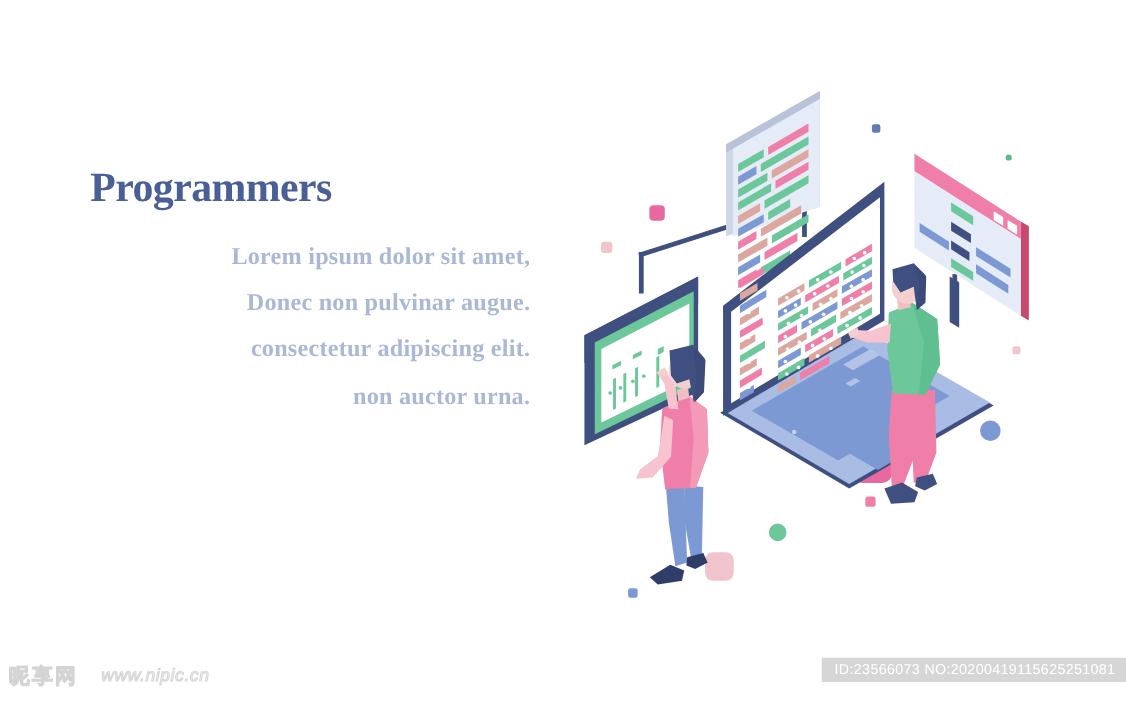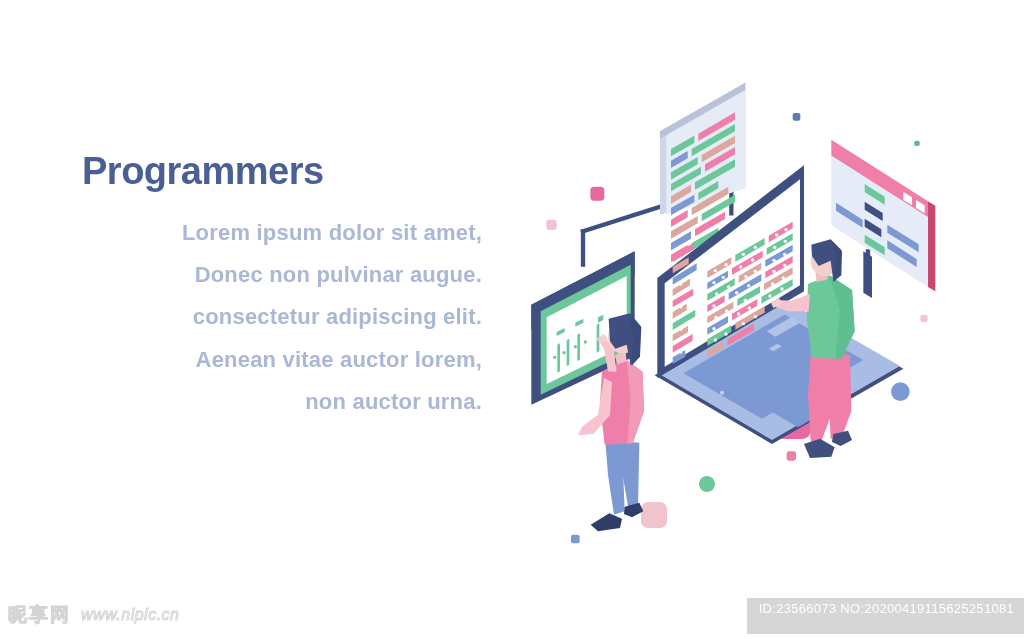--- a/index.html
+++ b/index.html
@@ -4,67 +4,66 @@
 <style>
   html,body{margin:0;padding:0;background:#ffffff;}
   body{
     width:1024px;height:638px;position:relative;overflow:hidden;
     font-family:"Liberation Sans","DejaVu Sans",sans-serif;
     background:#ffffff;
   }
   .stage{position:absolute;inset:0;background:#fff;}
 
   
-  .text-col{position:absolute;left:82px;top:152px;width:400px;}
+  .text-col{position:absolute;left:82px;top:152px;width:400px;font-family:Liberation Serif, serif;}
   .title{
     font-size:38px;font-weight:bold;letter-spacing:-0.5px;
     color:#4a5f96;margin:0 0 22px 0;line-height:1;
   }
   .body-copy{margin:0;}
   .body-line{
     font-size:22px;line-height:1.92;color:#aab7d5;
     font-weight:bold;letter-spacing:0.2px;white-space:nowrap;text-align:right;
   }
 
   
   .illus{position:absolute;left:498px;top:78px;width:500px;height:500px;}
   .illus svg{display:block;width:500px;height:500px;}
 
   
   .footer{position:absolute;left:0;bottom:0;width:1024px;height:44px;}
   .wm-logo{
-    position:absolute;left:8px;top:8px;display:flex;align-items:center;gap:10px;
+    position:absolute;left:8px;top:8px;display:flex;align-items:center;gap:21px;
   }
   .wm-cn{
     font-size:19px;font-weight:bold;color:#ffffff;letter-spacing:2px;
     -webkit-text-stroke:1px #d4d4d4;text-stroke:1px #d4d4d4;
     font-family:"DejaVu Sans",sans-serif;
   }
   .wm-url{
     font-size:16px;font-style:italic;font-weight:normal;color:#ffffff;
     -webkit-text-stroke:1px #d6d6d6;letter-spacing:0.5px;
   }
   .wm-id{
-    position:absolute;right:0;top:4px;height:36px;line-height:22px;
+    position:absolute;right:0;top:4px;height:22px;line-height:22px;
     background:#d6d6d6;color:#ffffff;font-size:13px;
     padding:0 10px 0 12px;letter-spacing:0.3px;white-space:nowrap;
   }
 </style>
 </head>
 <body>
 
 <div class="stage">
 
   <div class="text-col">
     <h1 class="title">Programmers</h1>
     <div class="body-copy">
       <div class="body-line">Lorem ipsum dolor sit amet,</div>
       <div class="body-line">Donec non pulvinar augue.</div>
       <div class="body-line">consectetur adipiscing elit.</div>
-      <div class="body-line">Aenean vitae auctor lorem,</div>
       <div class="body-line">non auctor urna.</div>
     </div>
   </div>
 
   <div class="illus">
   <svg viewBox="0 0 500 500" xmlns="http://www.w3.org/2000/svg" shape-rendering="geometricPrecision">
 
     <g>
       <rect x="277" y="325" width="36" height="36" rx="9" fill="#e8699f"></rect>
       <rect x="143" y="424" width="26" height="26" rx="7" fill="#f0c3cd"></rect>

